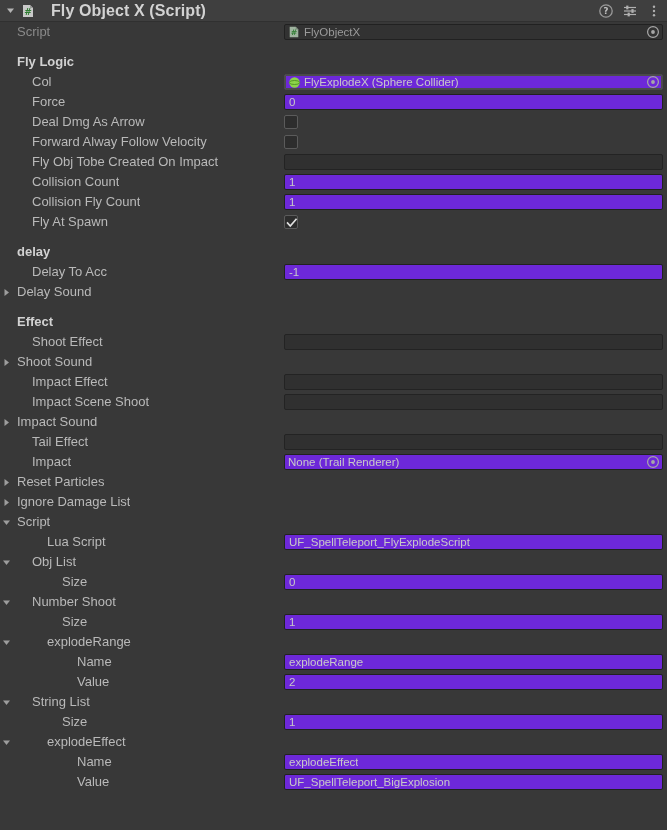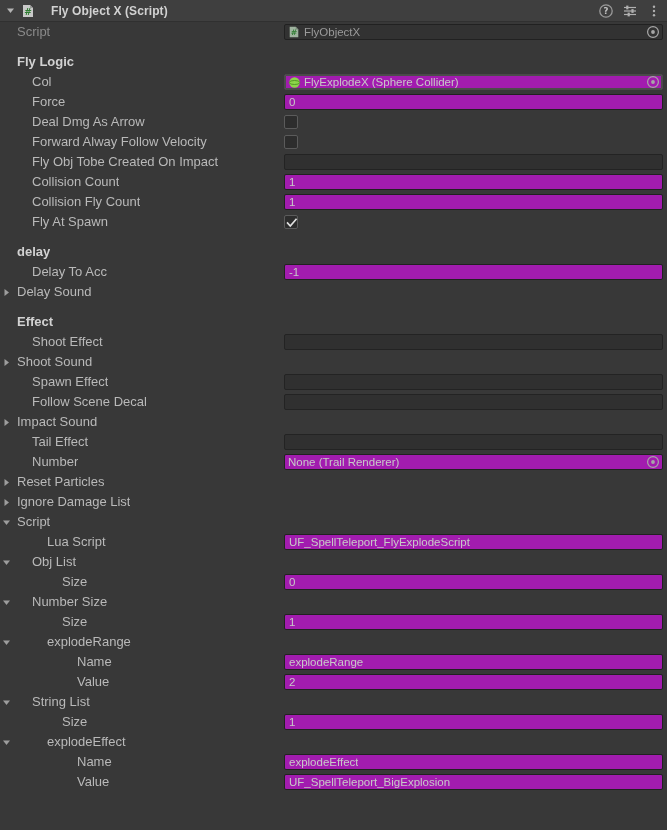--- a/index.html
+++ b/index.html
@@ -24,21 +24,21 @@
     width: 13px; height: 13px;
     display: inline-flex; align-items: center; justify-content: center;
     flex: 0 0 13px;
   }
   .foldout svg { display: block; }
   .script-icon {
     width: 15px; height: 15px; margin-left: 3px; flex: 0 0 15px;
     display: inline-flex; align-items: center; justify-content: center;
   }
   .comp-title {
-    font-size: 12px; font-weight: bold; color: #d2d2d2;
+    font-size: 16px; font-weight: bold; color: #d2d2d2;
     margin-left: 16px; letter-spacing: .1px;
     white-space: nowrap;
   }
   .header-icons {
     position: absolute; right: 6px; top: 0; height: 22px;
     display: flex; align-items: center; gap: 10px;
   }
   .hicon { width: 14px; height: 14px; display: block; cursor: default; }
 
   
@@ -69,21 +69,21 @@
   .i2 { padding-left: 33px; }
   .i3 { padding-left: 48px; }
   .i4 { padding-left: 63px; }
 
   
   .field-area {
     position: absolute; left: 284px; right: 4px; top: 2px; bottom: 2px;
   }
   .fld {
     position: absolute; inset: 0;
-    background: #a21caf;
+    background: #6d28d9;
     border: 1px solid #212121;
     border-radius: 2px;
     display: flex; align-items: center;
     padding: 0 4px;
     font-size: 11.5px; color: #c8c8c8;
     overflow: hidden;
     white-space: nowrap;
   }
   .fld.empty { background: #303030; border-color: #232323; }
   .fld.objref { padding-left: 3px; }
@@ -290,30 +290,30 @@
       <div class="row">
         <span class="row-foldout">
           <svg width="9" height="9" viewBox="0 0 9 9">
             <polygon points="2.5,1 7,4.5 2.5,8" fill="#9d9d9d"></polygon>
           </svg>
         </span>
         <span class="label i0">Shoot Sound</span>
       </div>
       <div class="row">
         <span class="row-foldout spacer"></span>
-        <span class="label i1">Spawn Effect</span>
+        <span class="label i1">Impact Effect</span>
         <div class="field-area">
           <div class="fld objref empty">
             <span class="objtext"></span>
           </div>
         </div>
       </div>
       <div class="row">
         <span class="row-foldout spacer"></span>
-        <span class="label i1">Follow Scene Decal</span>
+        <span class="label i1">Impact Scene Shoot</span>
         <div class="field-area">
           <div class="fld objref empty">
             <span class="objtext"></span>
           </div>
         </div>
       </div>
       <div class="row">
         <span class="row-foldout">
           <svg width="9" height="9" viewBox="0 0 9 9">
             <polygon points="2.5,1 7,4.5 2.5,8" fill="#9d9d9d"></polygon>
@@ -325,21 +325,21 @@
         <span class="row-foldout spacer"></span>
         <span class="label i1">Tail Effect</span>
         <div class="field-area">
           <div class="fld objref empty">
             <span class="objtext"></span>
           </div>
         </div>
       </div>
       <div class="row">
         <span class="row-foldout spacer"></span>
-        <span class="label i1">Number</span>
+        <span class="label i1">Impact</span>
         <div class="field-area">
           <div class="fld objref">
             <span class="objtext">None (Trail Renderer)</span>
             <span class="picker"><svg width="14" height="14" viewBox="0 0 14 14">
                 <circle cx="7" cy="7" r="5.4" fill="none" stroke="#a8a8a8" stroke-width="1.2"></circle>
                 <circle cx="7" cy="7" r="1.9" fill="#a8a8a8"></circle>
               </svg></span>
           </div>
         </div>
       </div>
@@ -392,21 +392,21 @@
             <span class="objtext">0</span>
           </div>
         </div>
       </div>
       <div class="row">
         <span class="row-foldout">
           <svg width="9" height="9" viewBox="0 0 9 9">
             <polygon points="1,2.5 8,2.5 4.5,7" fill="#9d9d9d"></polygon>
           </svg>
         </span>
-        <span class="label i1">Number Size</span>
+        <span class="label i1">Number Shoot</span>
       </div>
       <div class="row">
         <span class="row-foldout spacer"></span>
         <span class="label i3">Size</span>
         <div class="field-area">
           <div class="fld">
             <span class="objtext">1</span>
           </div>
         </div>
       </div>

